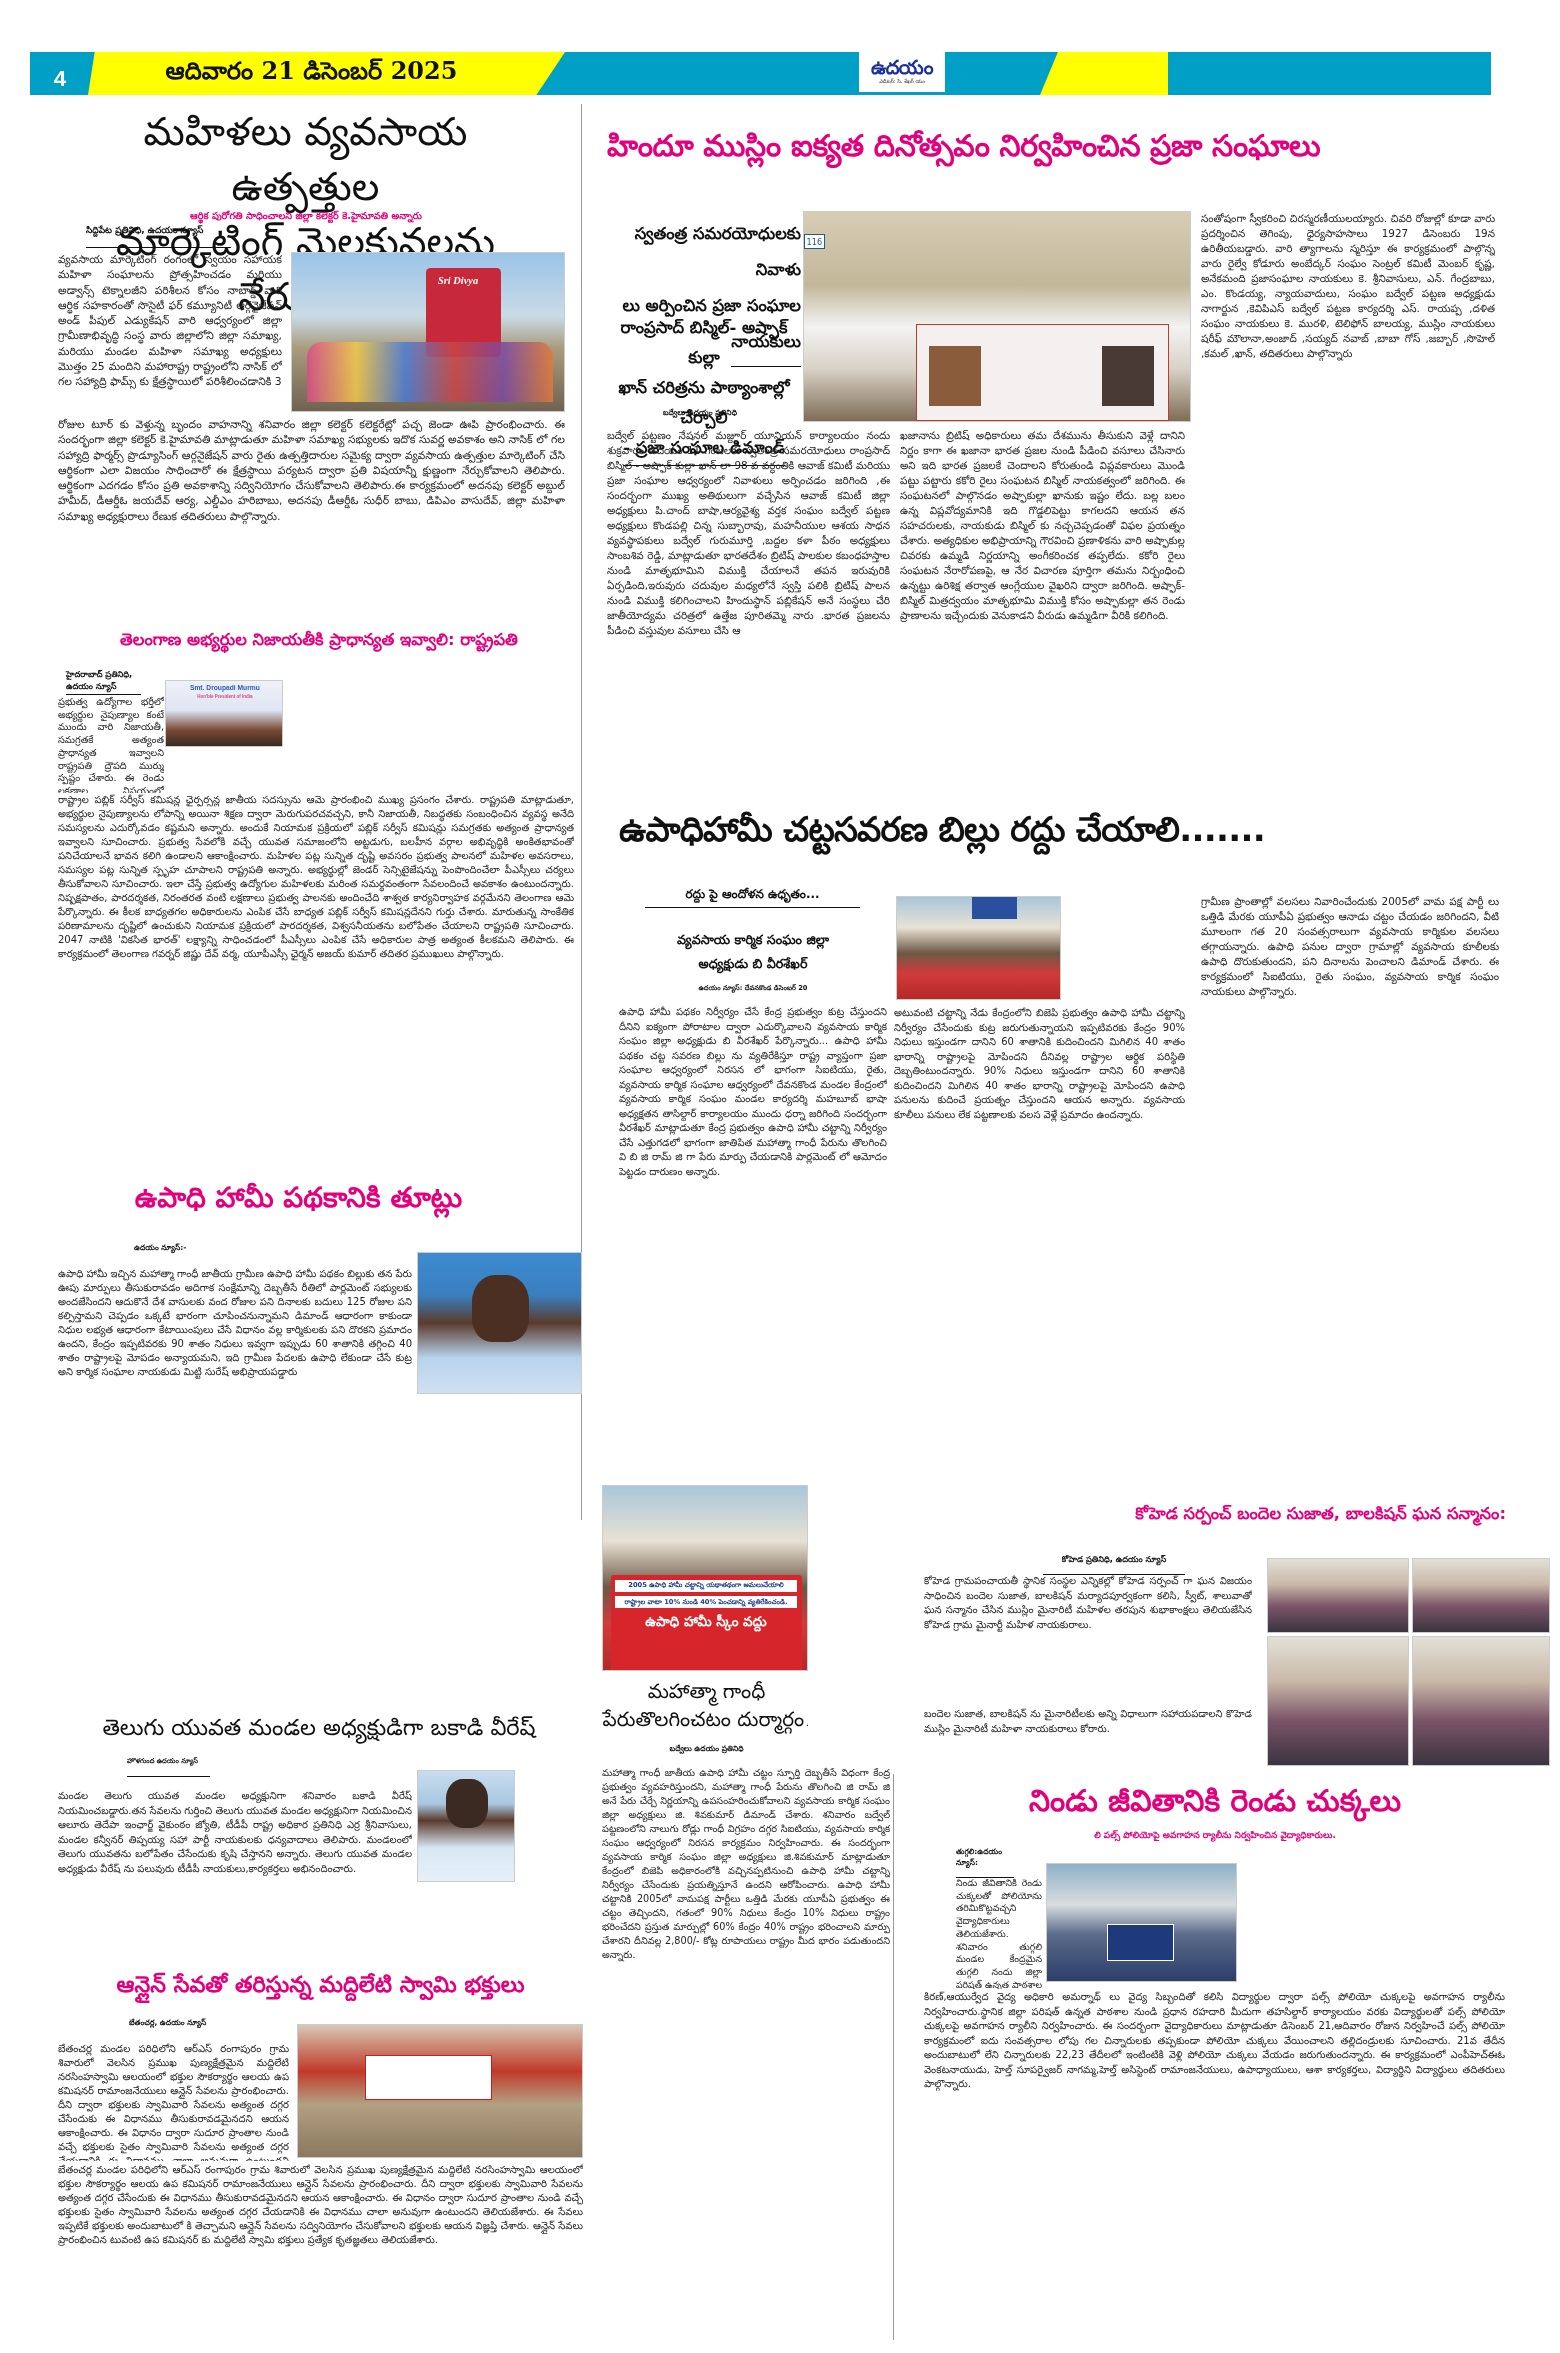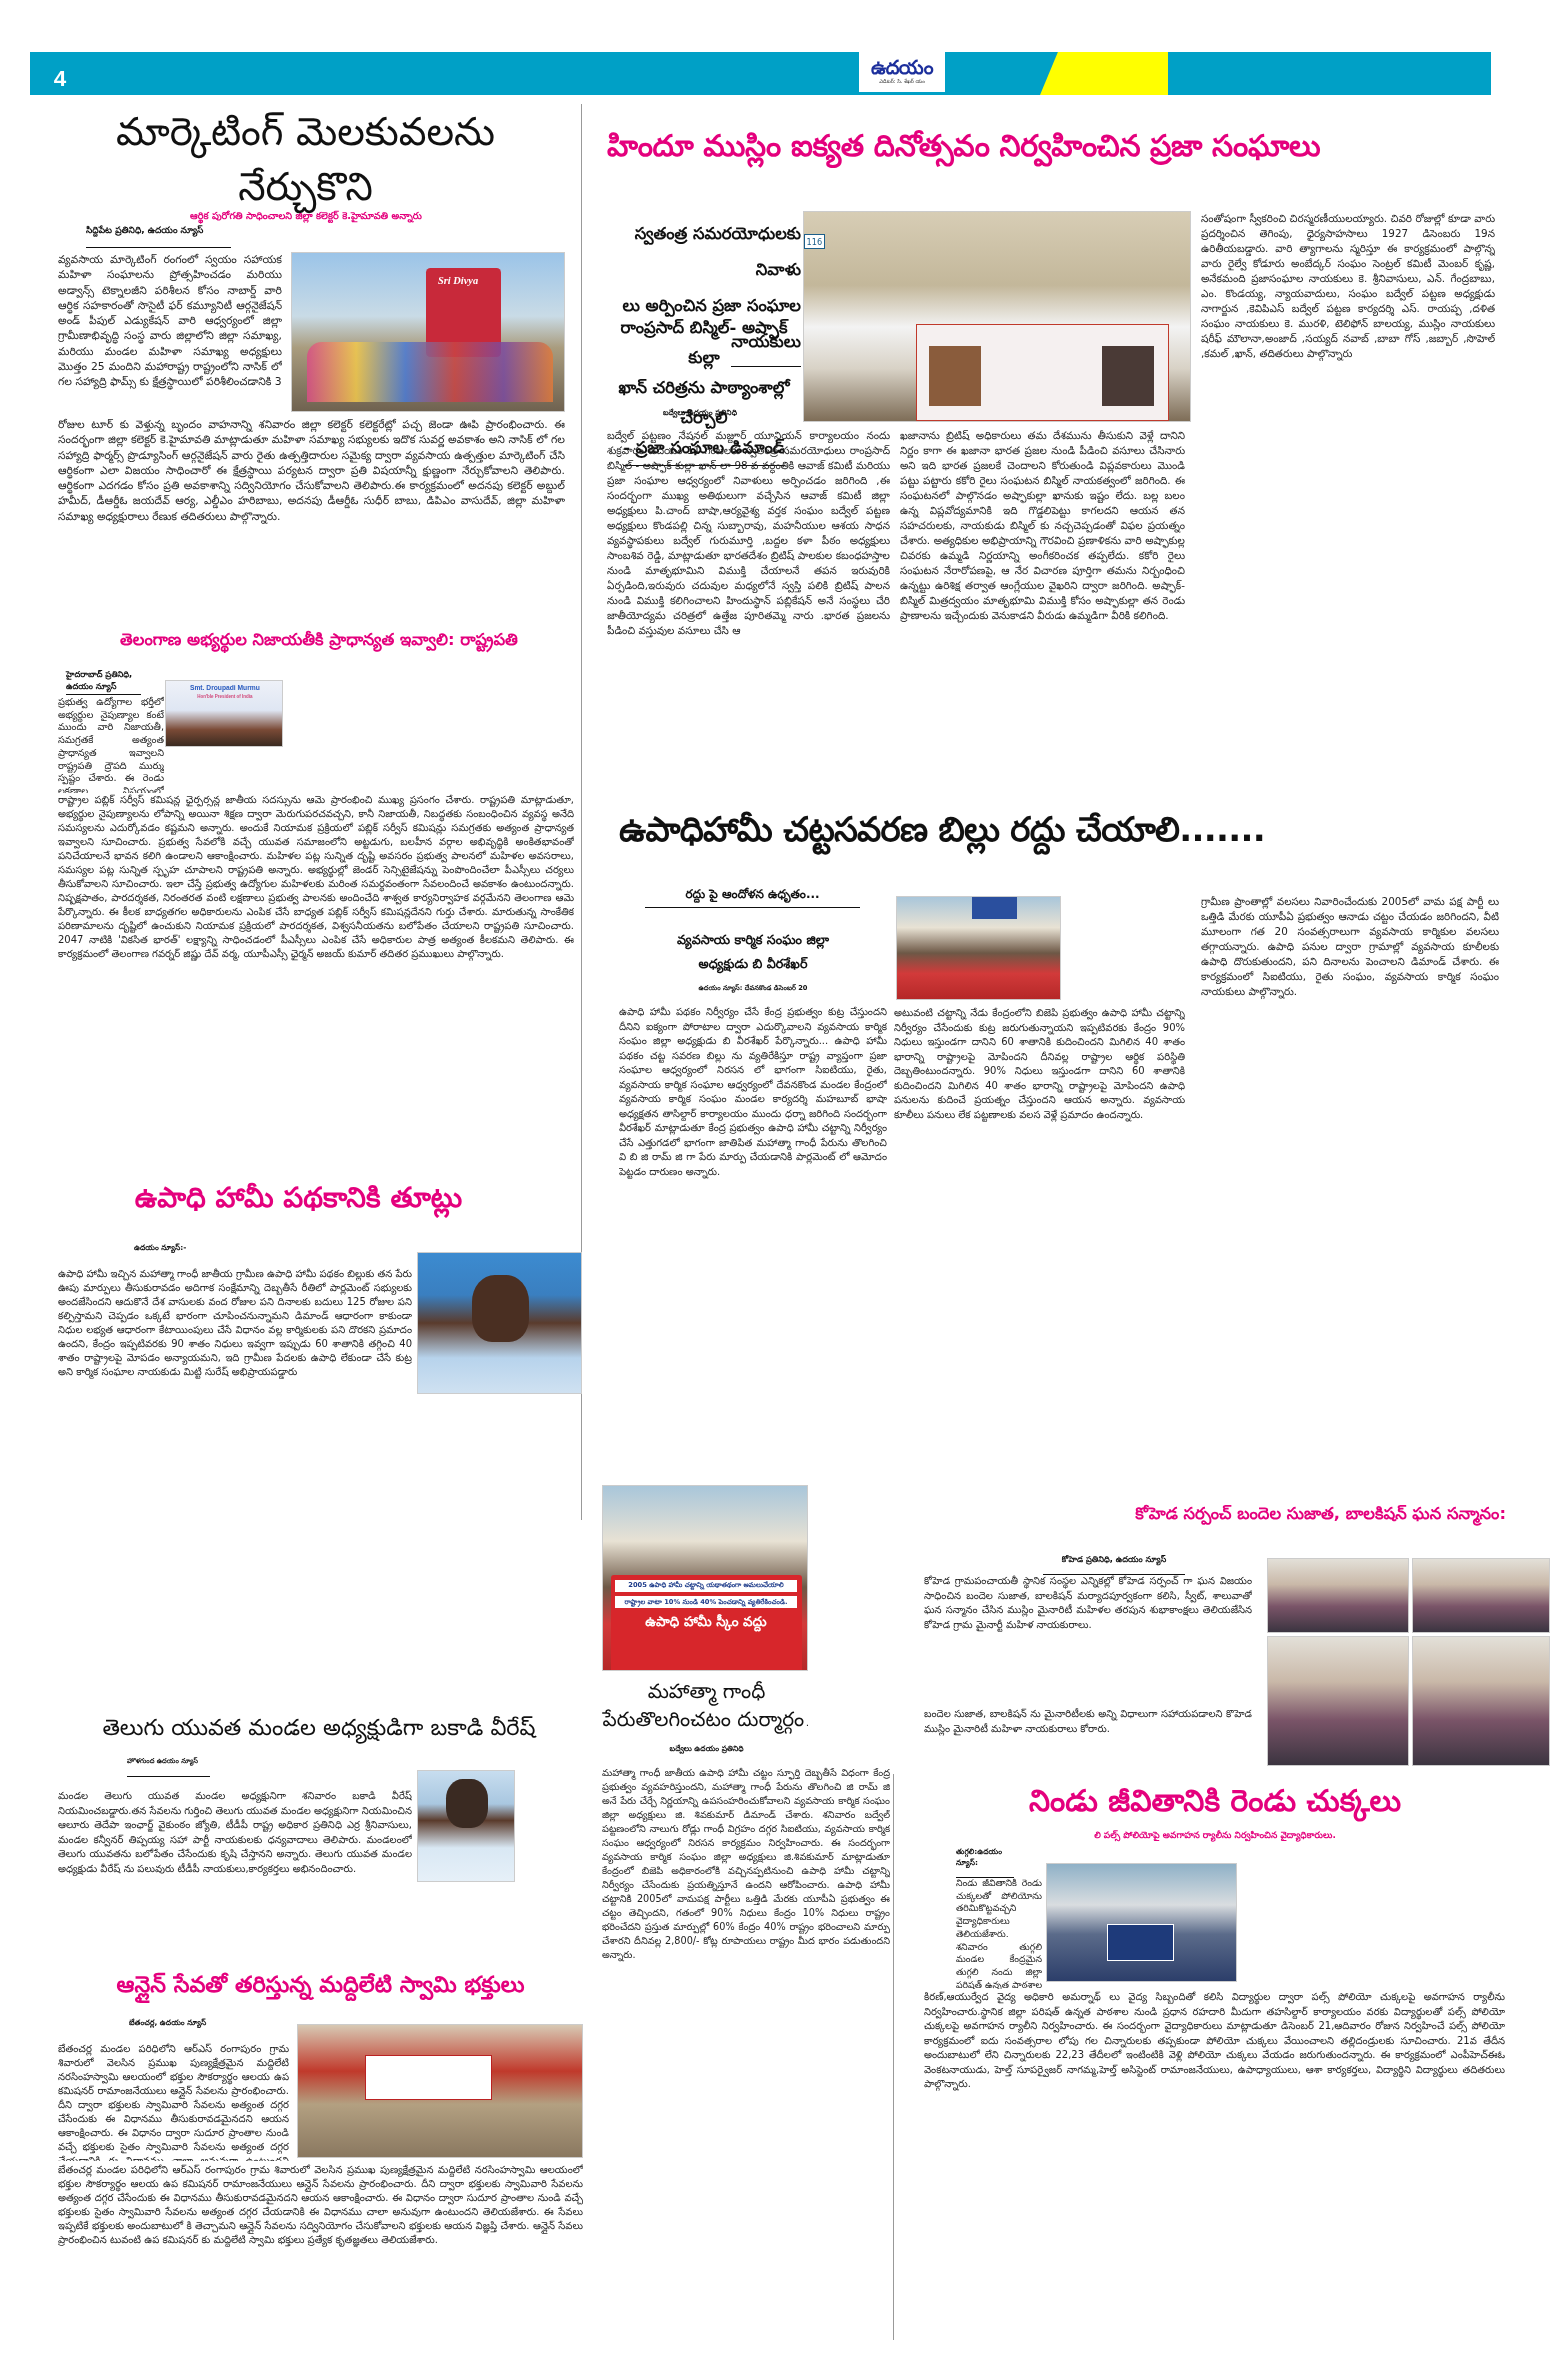--- a/index.html
+++ b/index.html
@@ -34,29 +34,31 @@
   .ph-shop { background: linear-gradient(180deg, #d7c9b4 0%, #c0392b 35%, #b3a081 60%, #8a7860 100%); }
   .ph-polio { background: linear-gradient(180deg, #8fb1c7 0%, #d9dde0 35%, #5b6b8a 60%, #2c3e6a 100%); }
   .banner { position: absolute; background: #f5f0f0; border: 1.5px solid #c0392b; color: #1d3b8a; font-size: 8.2px; text-align: center; padding: 3px; }
   .banner-red { position: absolute; background: #d7262b; color: #fff; font-weight: bold; text-align: center; }
 </style>
 </head>
 <body>
 
 <div class="mast">
   <div class="pg">4</div>
+  <div class="datebar">ఆదివారం 21 డిసెంబర్ 2025</div>
   <div class="logo">
     <span class="lg">ఉదయం</span>
     <span class="sub">ఎడిటర్: సి. శేఖర్ యం</span>
   </div>
   <div class="yel2"></div>
 </div>
 
 <section>
   <div class="abs head-black" style="left:67px;top:104px;width:477px;text-align:center;font-size:39px;line-height:55px;font-weight:300;">
+    <div>మహిళలు వ్యవసాయ ఉత్పత్తుల</div>
     <div>మార్కెటింగ్ మెలకువలను నేర్చుకొని</div>
   </div>
   <div class="abs pink" style="left:112px;top:210px;width:388px;text-align:center;font-size:9.7px;font-weight:bold;">ఆర్థిక పురోగతి సాధించాలని జిల్లా కలెక్టర్ కె.హైమావతి అన్నారు</div>
   <div class="abs byline rule" style="left:86px;top:225px;width:145px;padding-bottom:10.4px;font-size:9px;">సిద్దిపేట ప్రతినిధి, ఉదయం న్యూస్</div>
   <div class="abs body-text" style="left:58px;top:252px;width:224px;height:270px;overflow:hidden;font-size:10.8px;line-height:15.3px;">వ్యవసాయ మార్కెటింగ్ రంగంలో స్వయం సహాయక మహిళా సంఘాలను ప్రోత్సహించడం మరియు అడ్వాన్స్ టెక్నాలజీని పరిశీలన కోసం నాబార్డ్ వారి ఆర్థిక సహకారంతో సొసైటీ ఫర్ కమ్యూనిటీ ఆర్గనైజేషన్ అండ్ పీపుల్ ఎడ్యుకేషన్ వారి ఆధ్వర్యంలో జిల్లా గ్రామీణాభివృద్ధి సంస్థ వారు జిల్లాలోని జిల్లా సమాఖ్య, మరియు మండల మహిళా సమాఖ్య అధ్యక్షులు మొత్తం 25 మందిని మహారాష్ట్ర రాష్ట్రంలోని నాసిక్ లో గల సహ్యాద్రి ఫామ్స్ కు క్షేత్రస్థాయిలో పరిశీలించడానికి 3</div>
   <div class="photo ph-sky" style="left:291px;top:252px;width:274px;height:160px;">
     <div style="position:absolute;left:134px;top:15px;width:75px;height:89px;background:#c8293a;border-radius:4.5px;"></div>
     <div style="position:absolute;left:146px;top:22.4px;color:#fff;font:italic bold 10.4px 'Liberation Serif',serif;">Sri Divya</div>
     <div style="position:absolute;left:15px;top:89px;width:246px;height:60px;background:linear-gradient(90deg,#d94d86,#f2c94c,#4b7bd6,#c94444,#7a4aa0,#e07a3a);opacity:.85;border-radius:15px 15px 0 0;"></div>
   </div>

